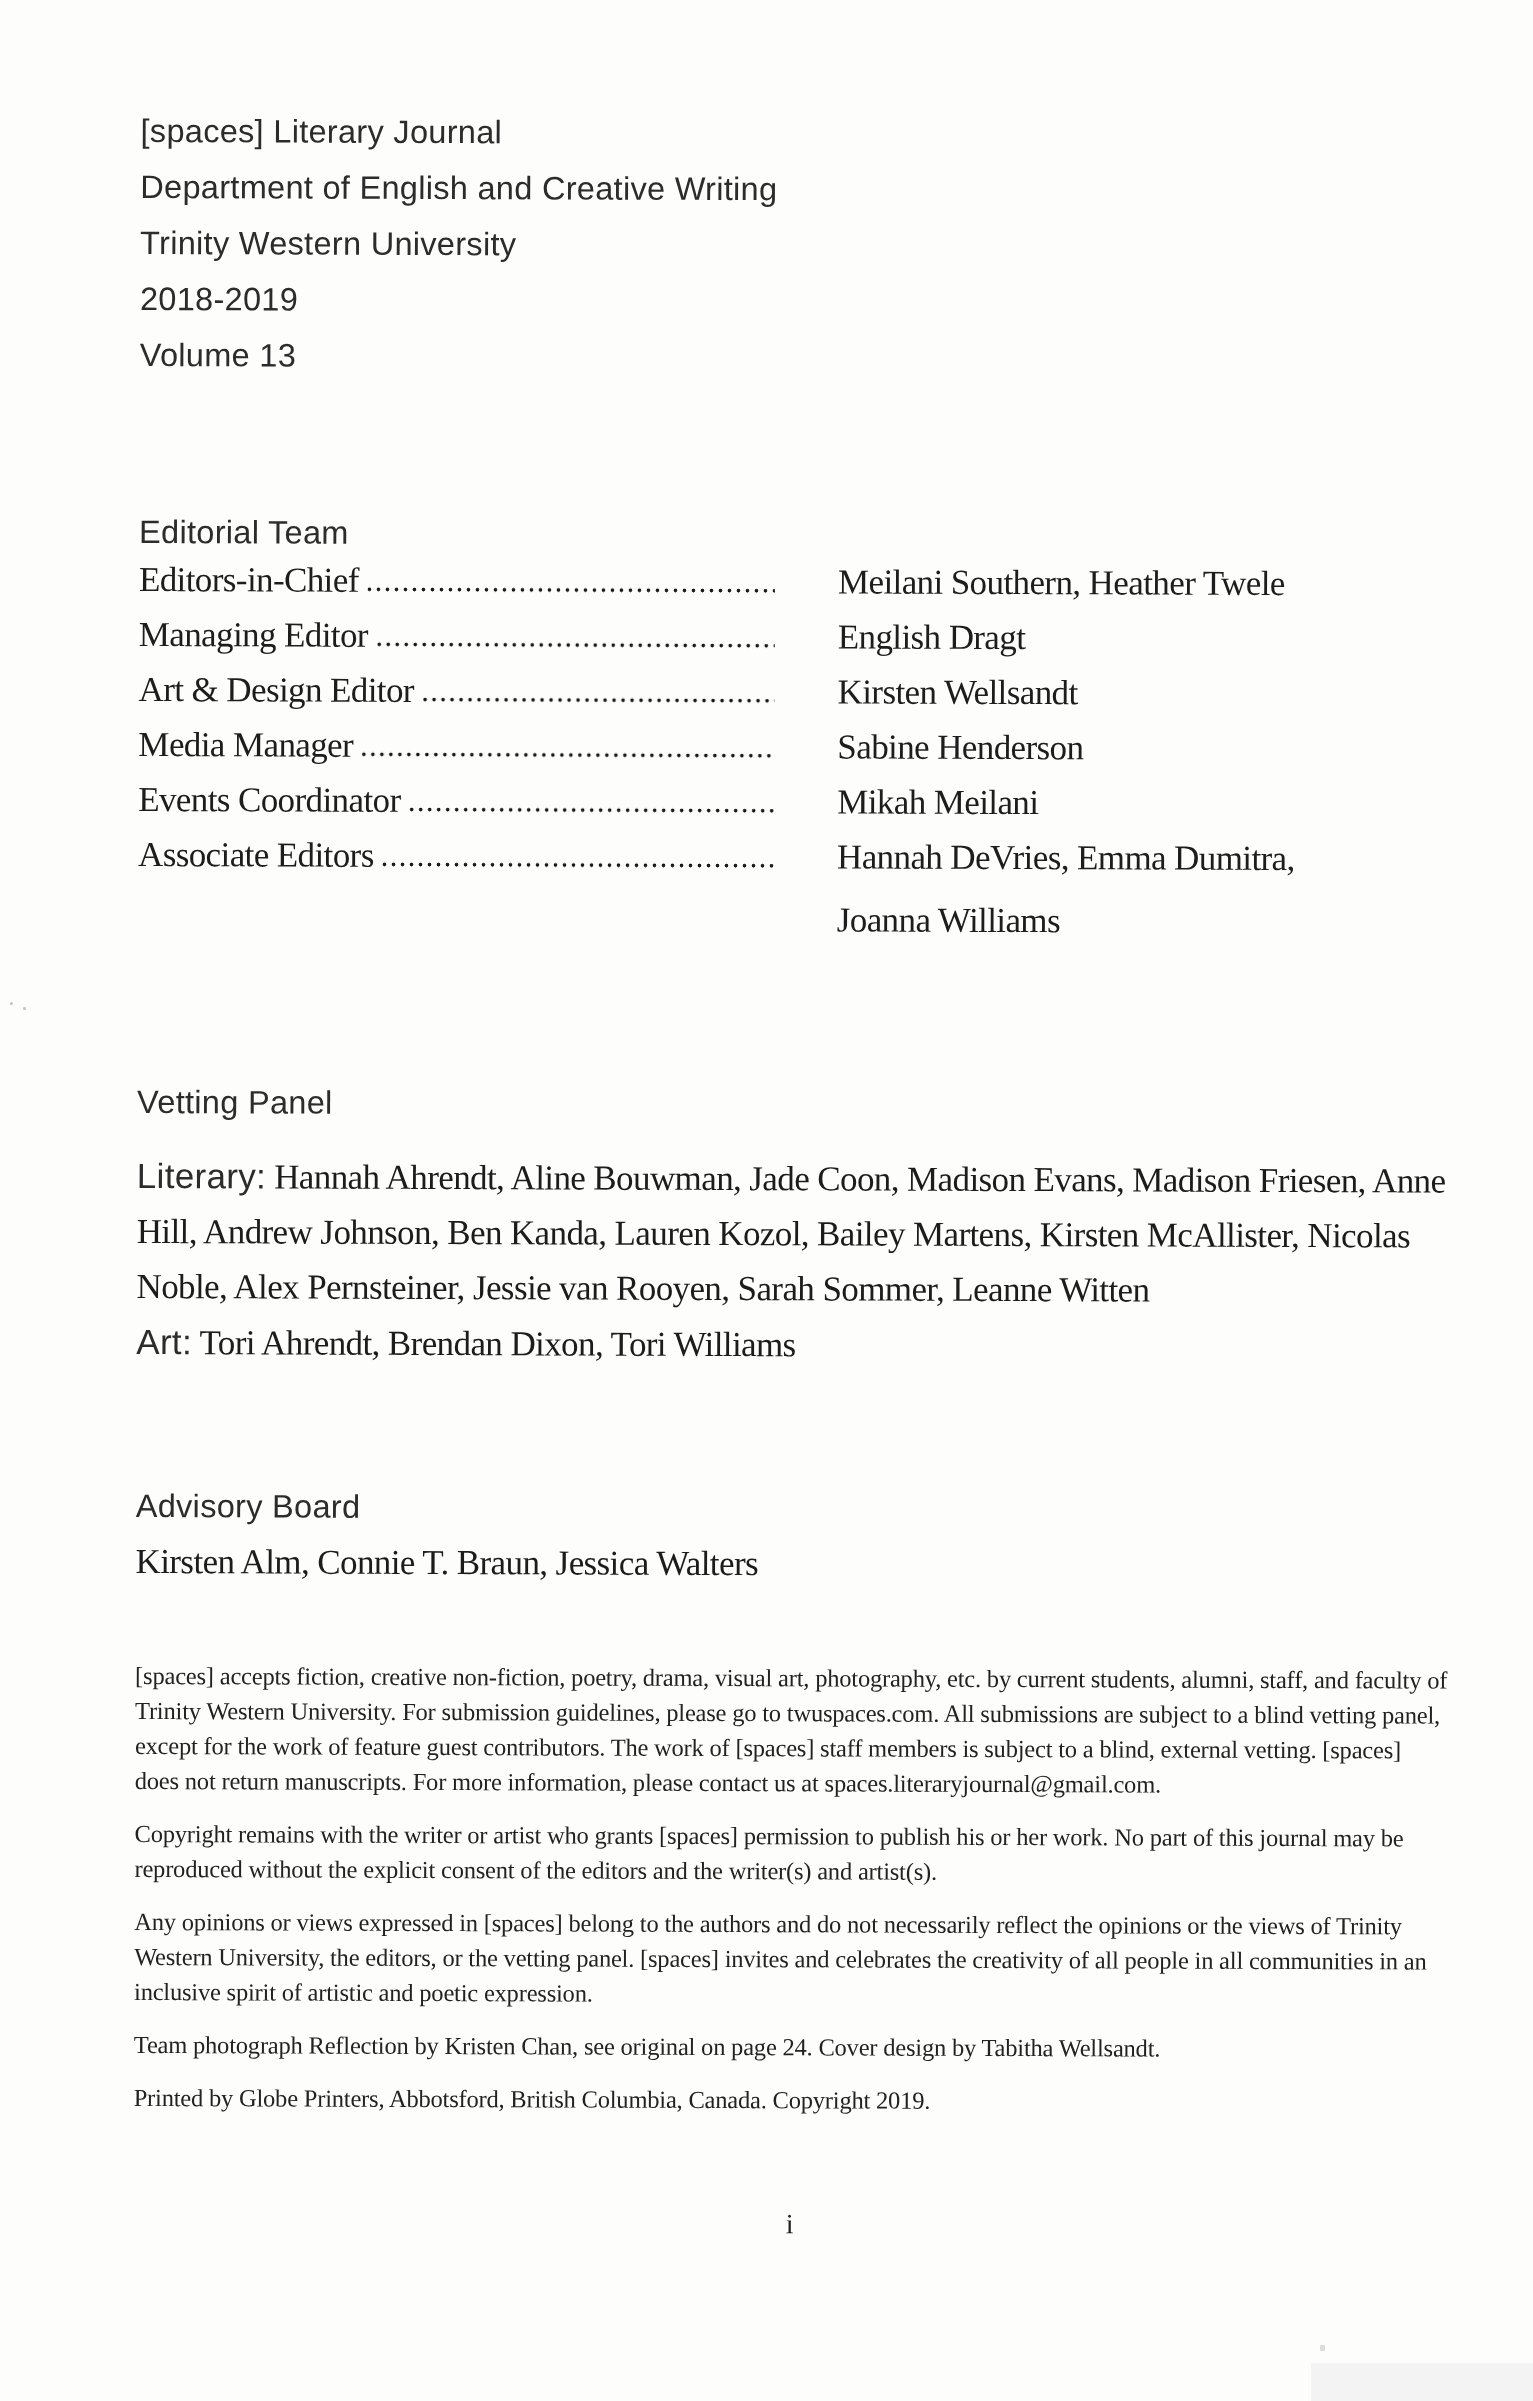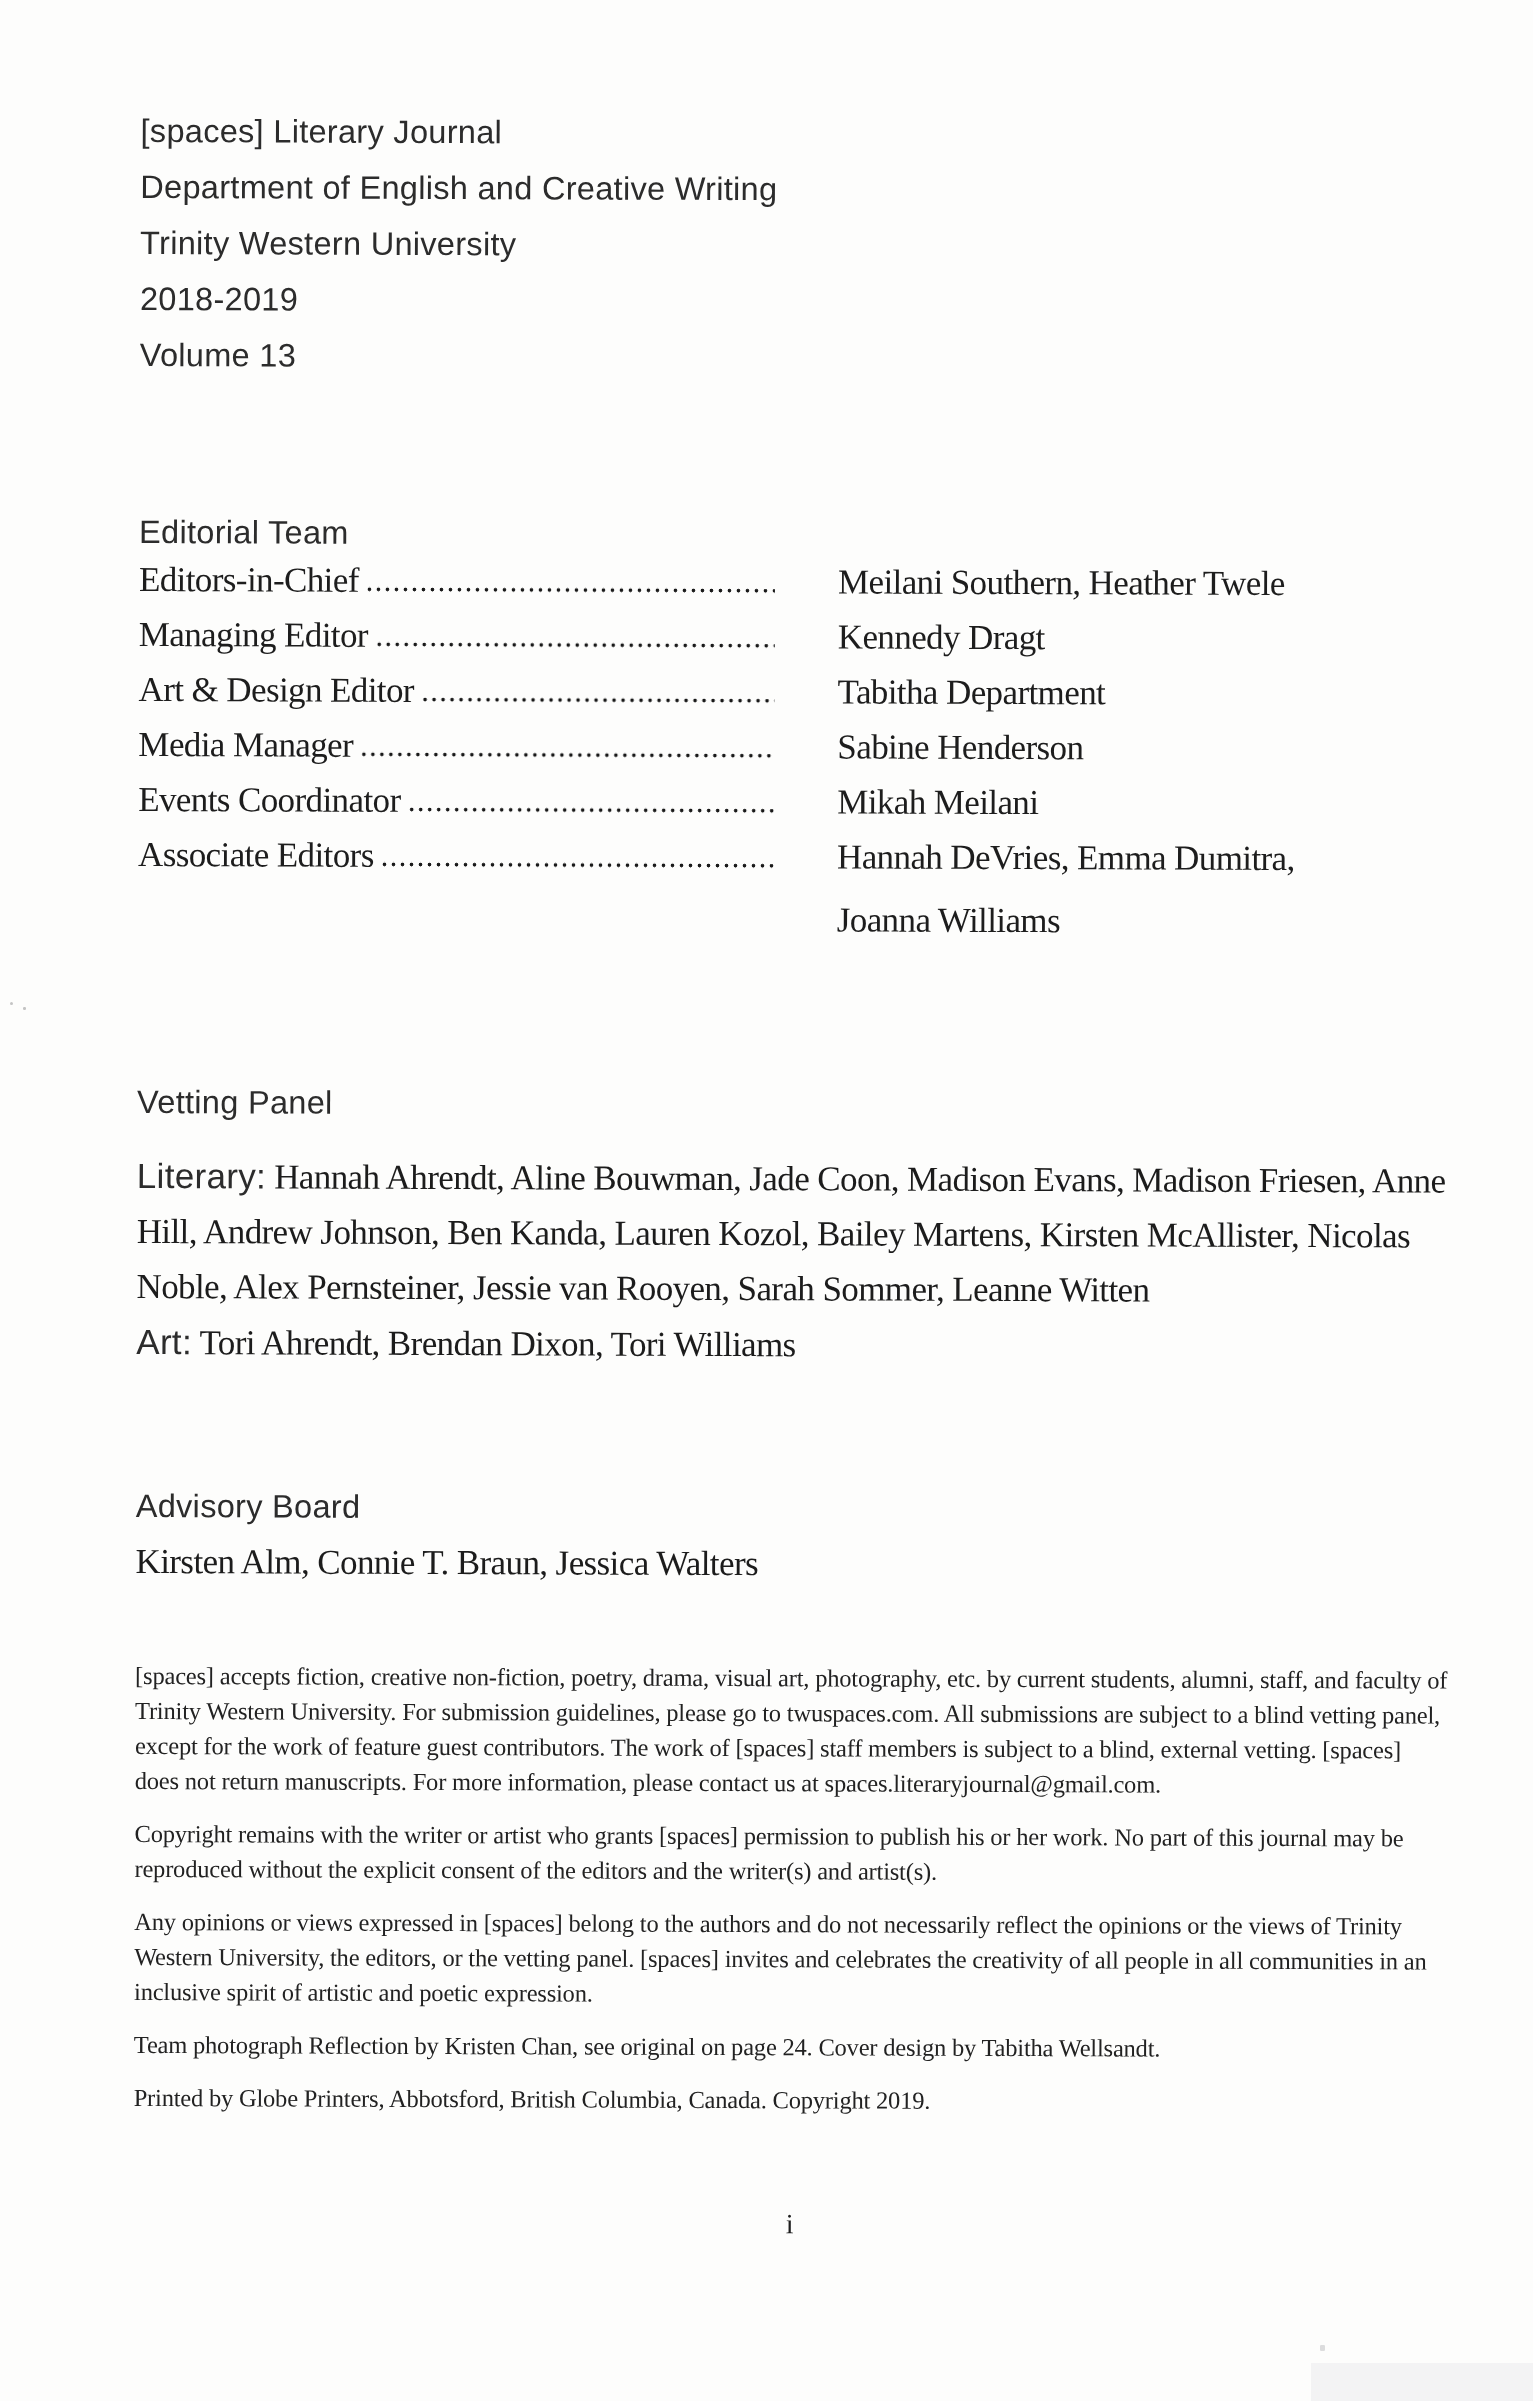--- a/index.html
+++ b/index.html
@@ -158,28 +158,28 @@
           <span class="role-label">Editors-in-Chief</span>
           <span class="dotted-leader"></span>
         </div>
         <span class="role-names">Meilani Southern, Heather Twele</span>
       </div>
       <div class="role-row">
         <div class="role-left">
           <span class="role-label">Managing Editor</span>
           <span class="dotted-leader"></span>
         </div>
-        <span class="role-names">Kennedy Dragt</span>
+        <span class="role-names">English Dragt</span>
       </div>
       <div class="role-row">
         <div class="role-left">
           <span class="role-label">Art &amp; Design Editor</span>
           <span class="dotted-leader"></span>
         </div>
-        <span class="role-names">Tabitha Department</span>
+        <span class="role-names">Kirsten Wellsandt</span>
       </div>
       <div class="role-row">
         <div class="role-left">
           <span class="role-label">Media Manager</span>
           <span class="dotted-leader"></span>
         </div>
         <span class="role-names">Sabine Henderson</span>
       </div>
       <div class="role-row">
         <div class="role-left">

